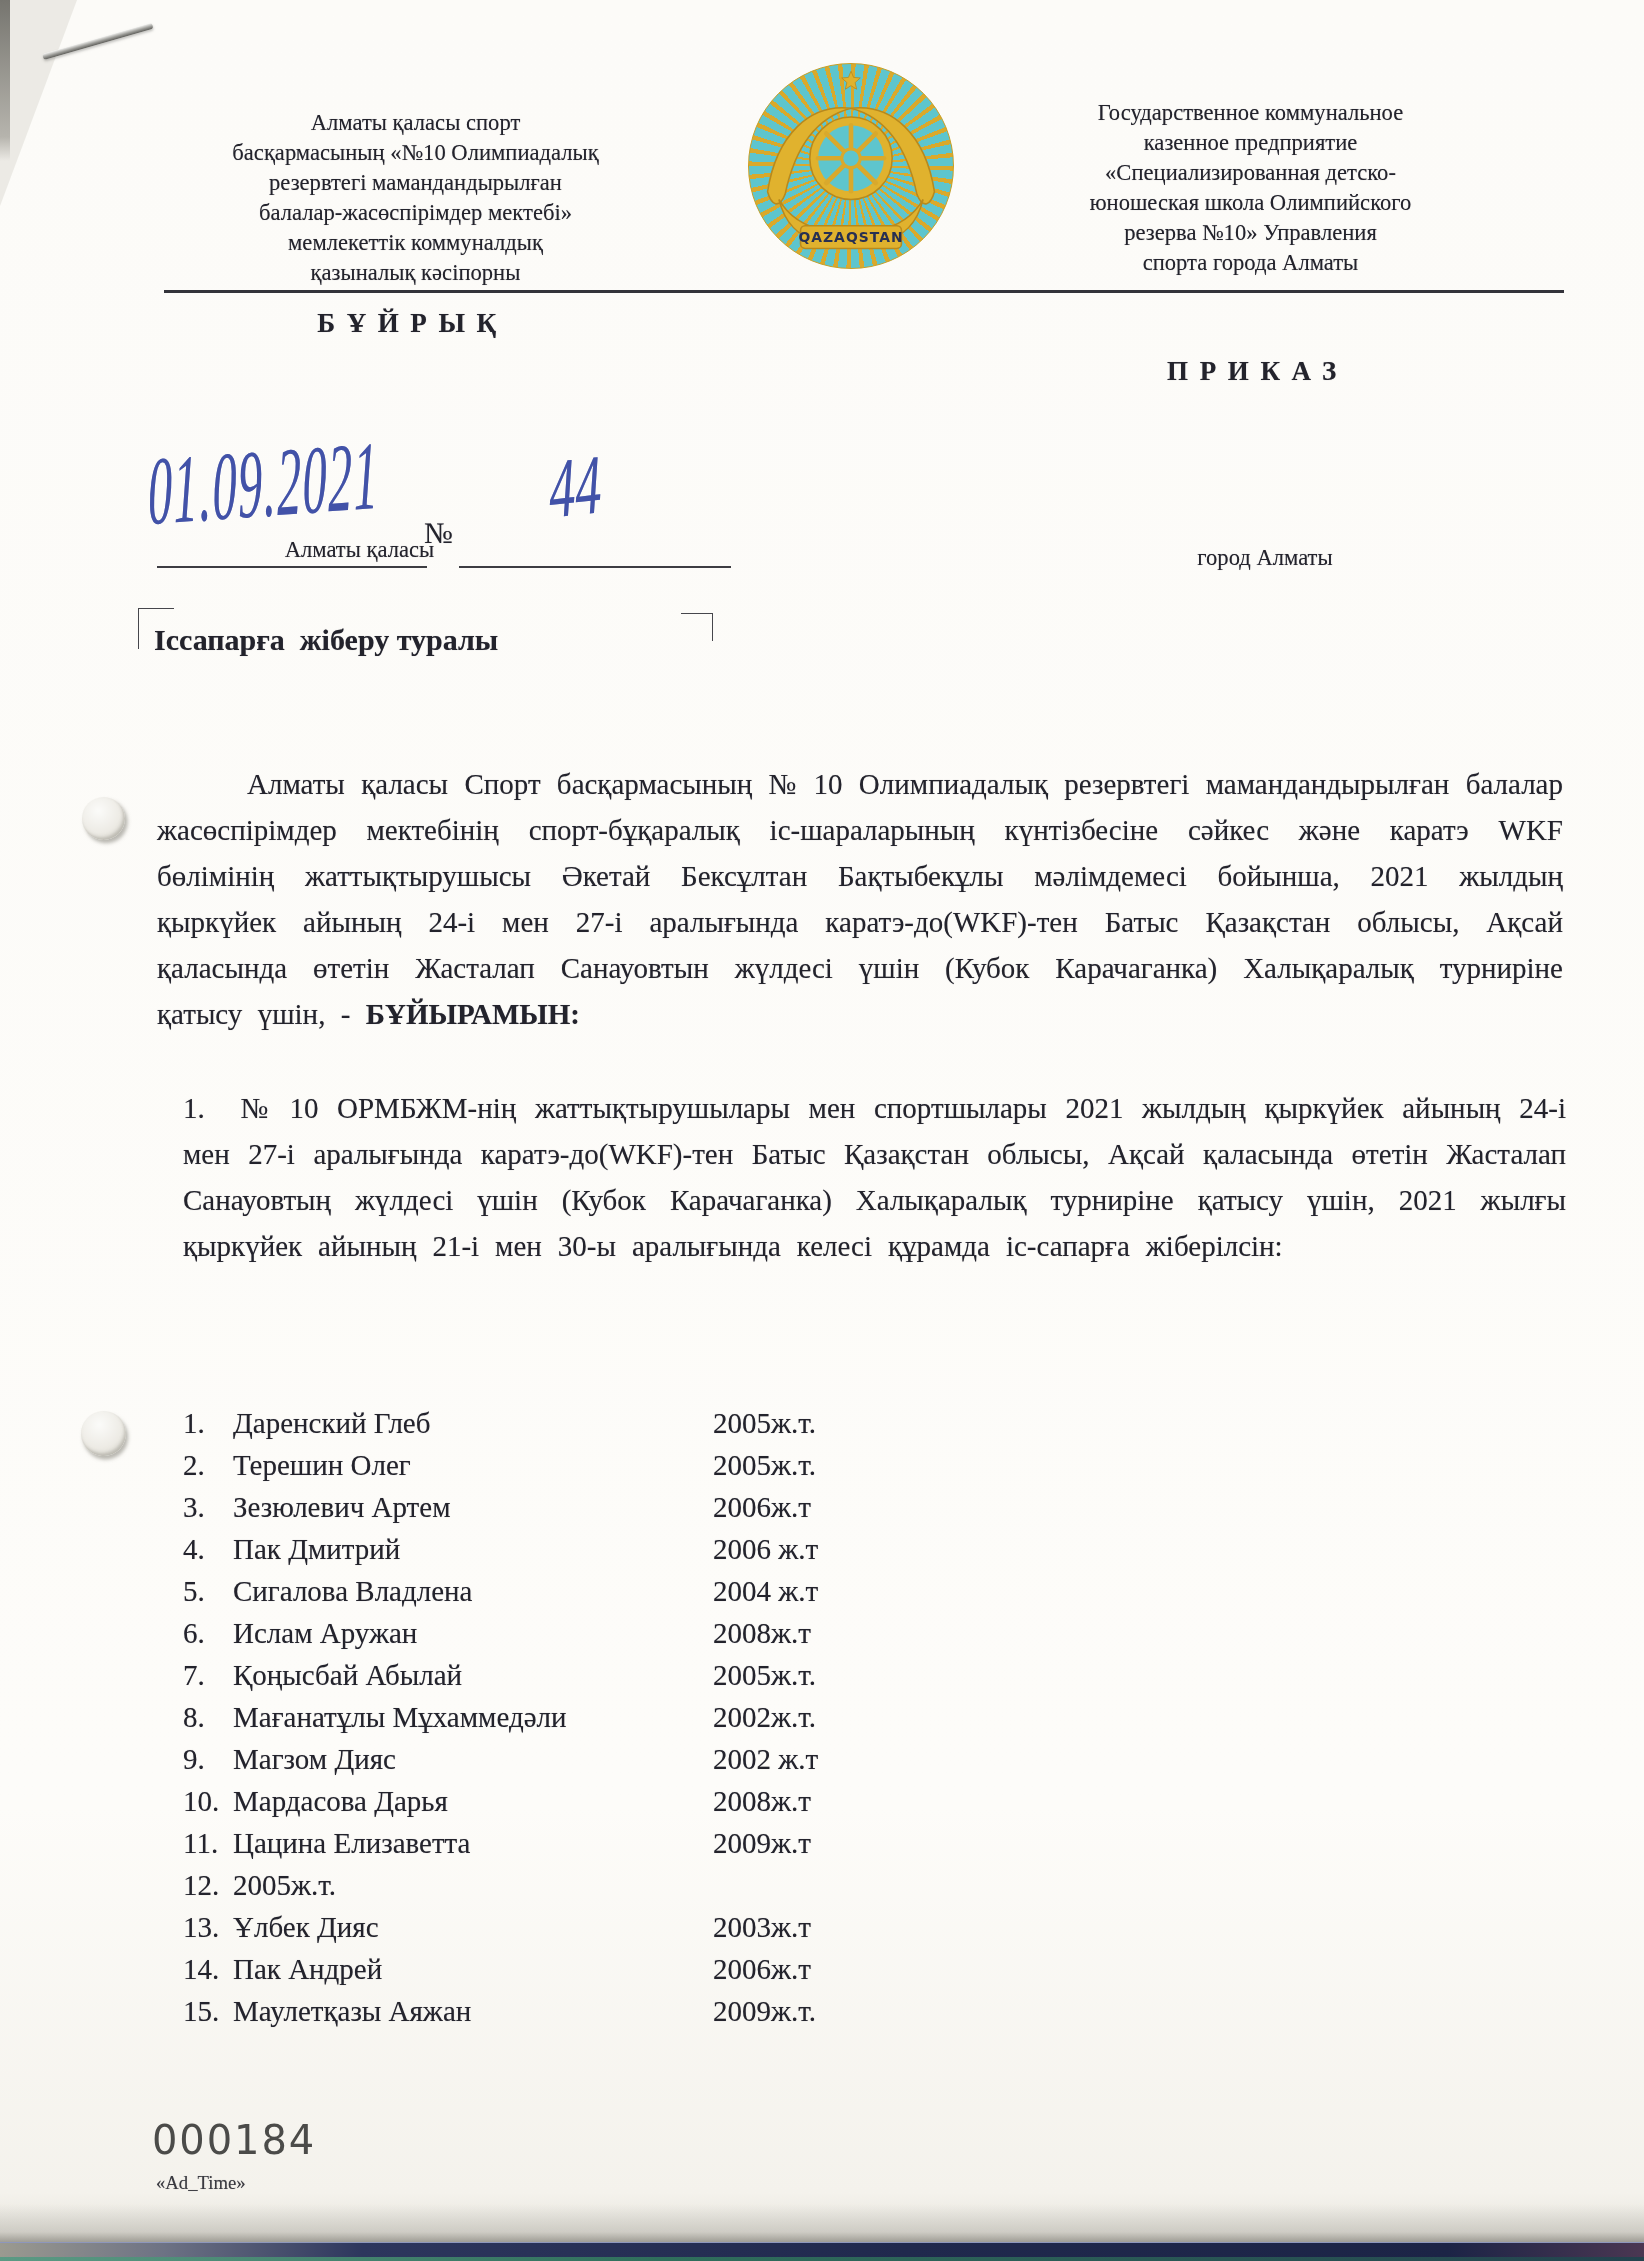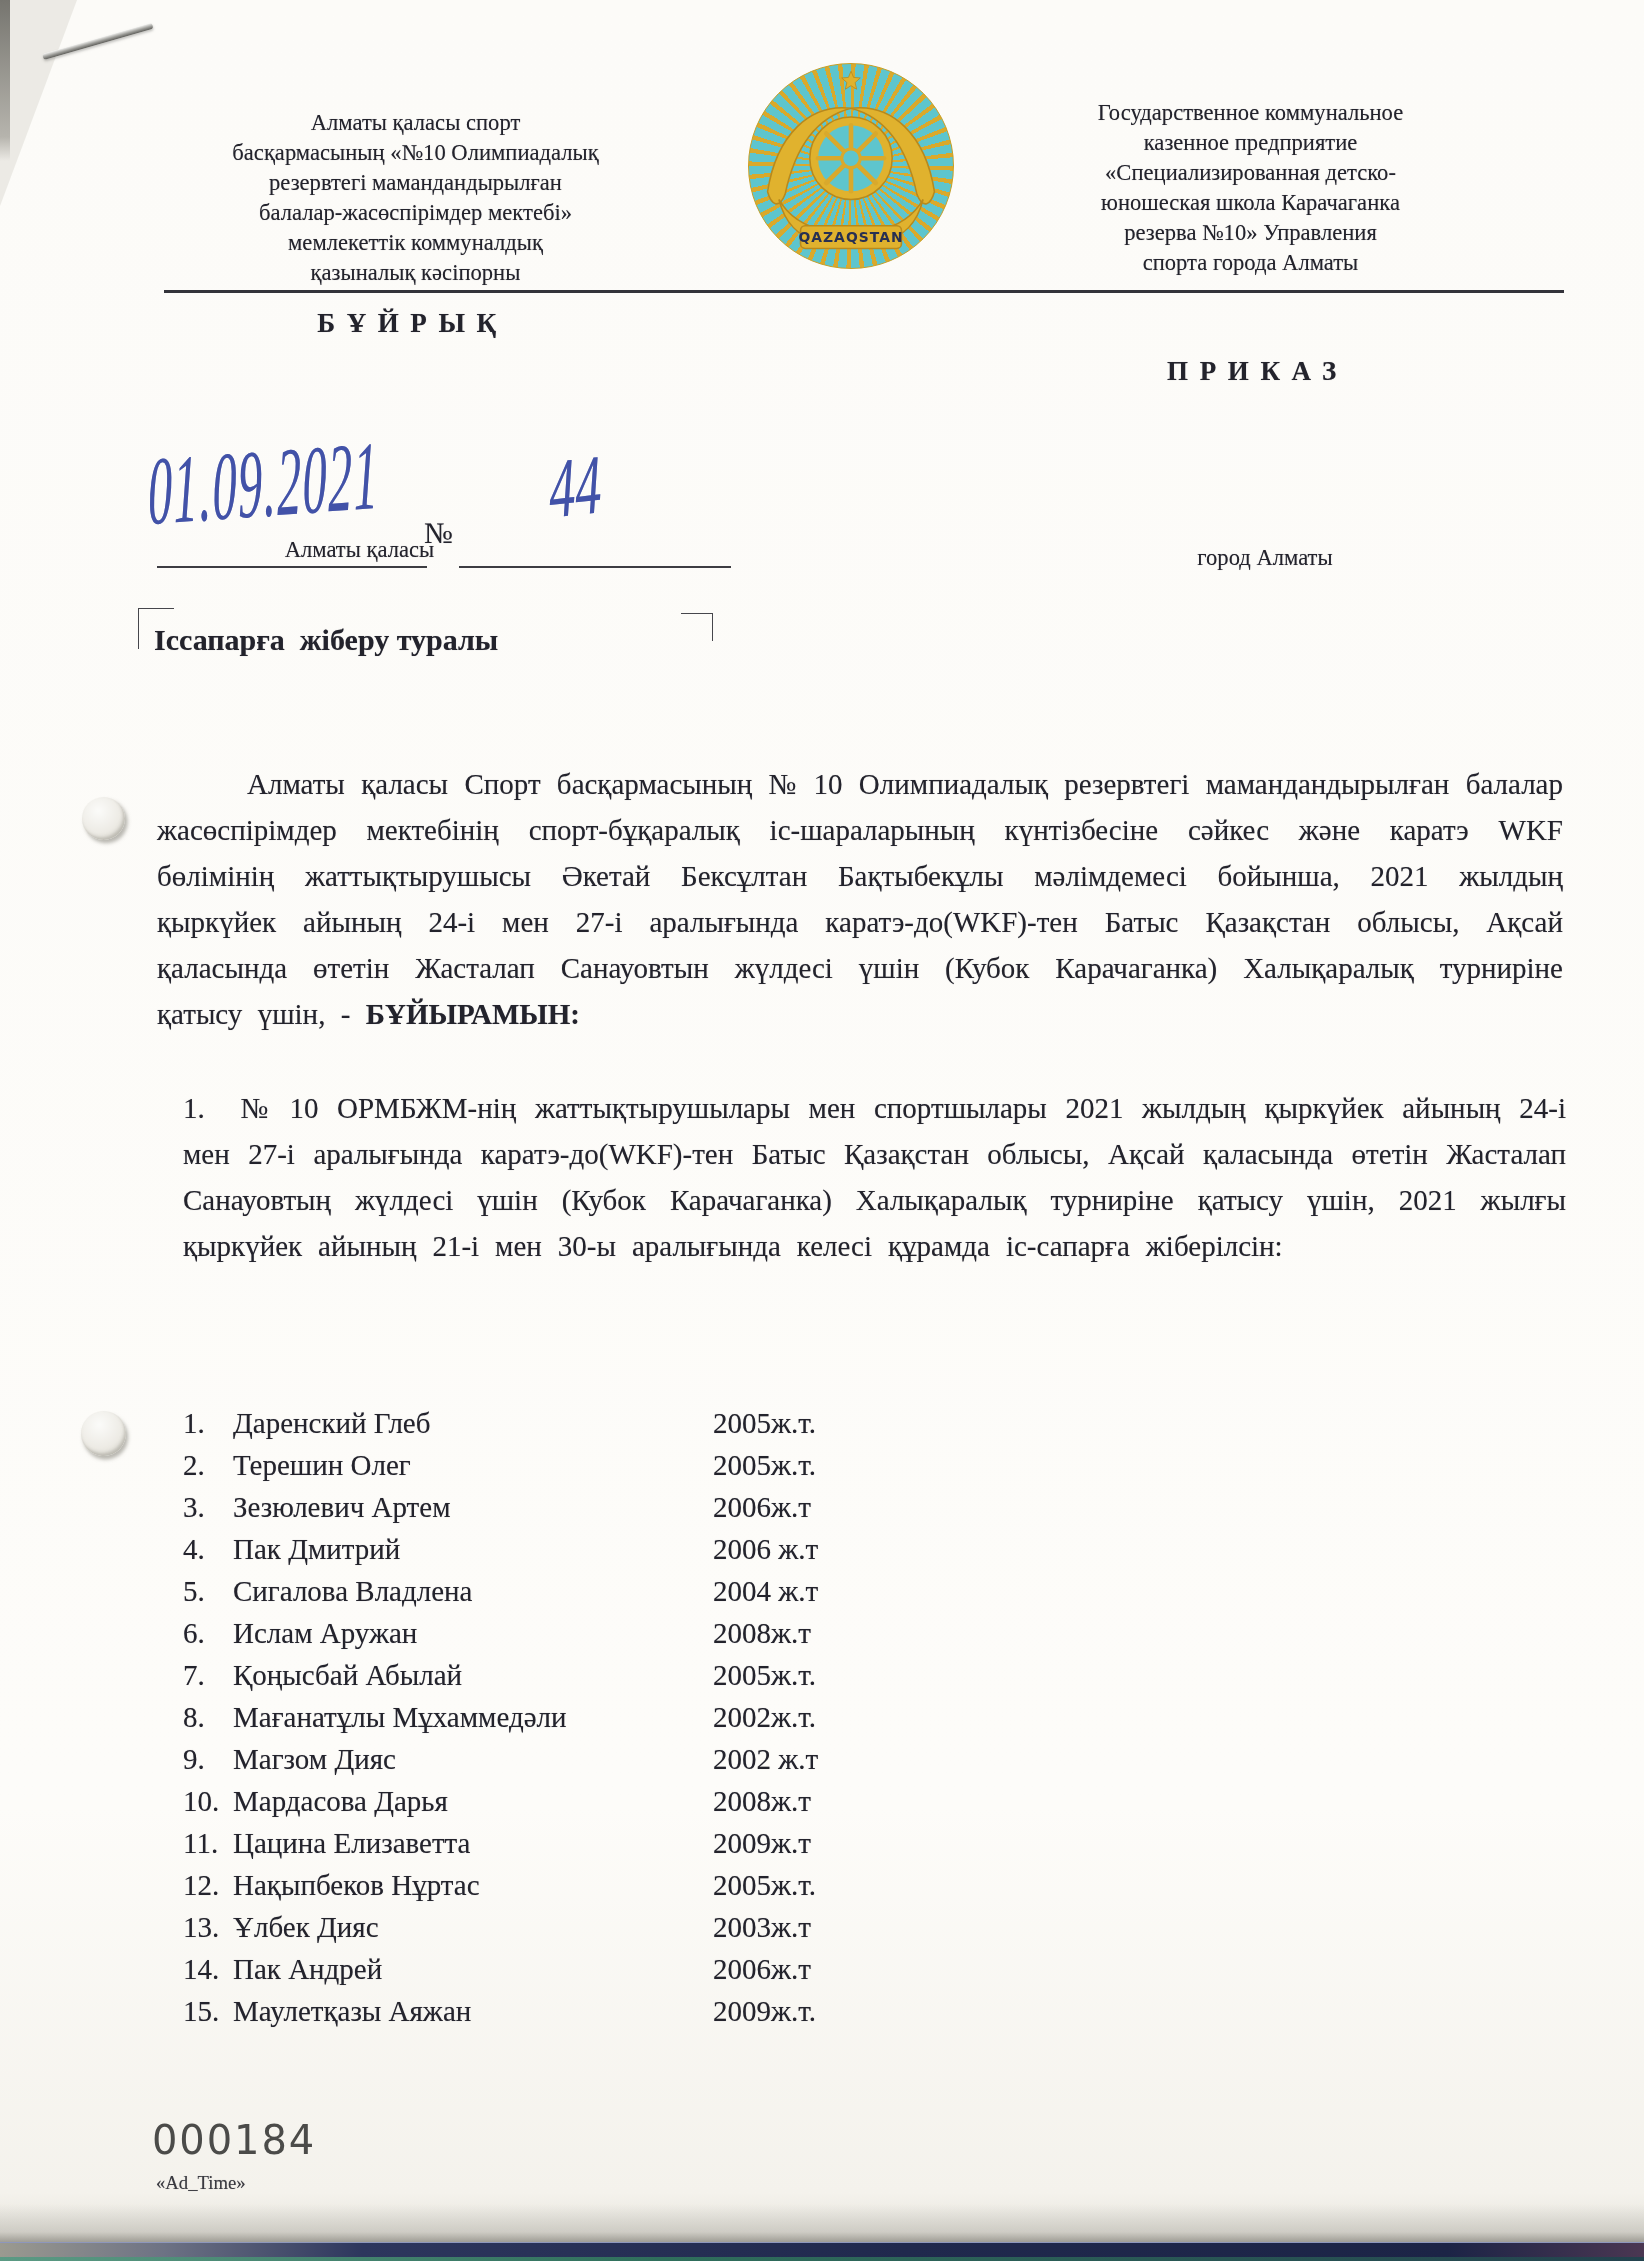--- a/index.html
+++ b/index.html
@@ -118,21 +118,21 @@
         <rect x="102" y="316" width="196" height="44" rx="9" fill="#e0b22e" stroke="#b8891c" stroke-width="3"></rect>
         <text x="200" y="347" text-anchor="middle" font-family="DejaVu Sans, sans-serif" font-size="27" font-weight="bold" letter-spacing="2" fill="#273052">QAZAQSTAN</text>
       </g>
     </svg>
   </div>
 
   <div class="txt org org-right">
     <span class="ln">Государственное коммунальное</span>
     <span class="ln">казенное предприятие</span>
     <span class="ln">«Специализированная детско-</span>
-    <span class="ln">юношеская школа Карачаганка</span>
+    <span class="ln">юношеская школа Олимпийского</span>
     <span class="ln">резерва №10» Управления</span>
     <span class="ln">спорта города Алматы</span>
   </div>
 
   <div class="rule"></div>
 
   <div class="txt order-word order-kk">БҰЙРЫҚ</div>
   <div class="txt order-word order-ru">ПРИКАЗ</div>
 
   <div class="hand hand-date">01.09.2021</div>
@@ -209,21 +209,20 @@
         <span>Мардасова  Дарья</span>
         <span>2008ж.т</span>
     </div>
     <div class="r-row">
       <span>11.</span>
         <span>Цацина Елизаветта</span>
         <span>2009ж.т</span>
     </div>
     <div class="r-row">
       <span>12.</span>
-        <span>Нақыпбеков Нұртас</span>
         <span>2005ж.т.</span>
     </div>
     <div class="r-row">
       <span>13.</span>
         <span>Ұлбек Дияс</span>
         <span>2003ж.т</span>
     </div>
     <div class="r-row">
       <span>14.</span>
         <span>Пак Андрей</span>

